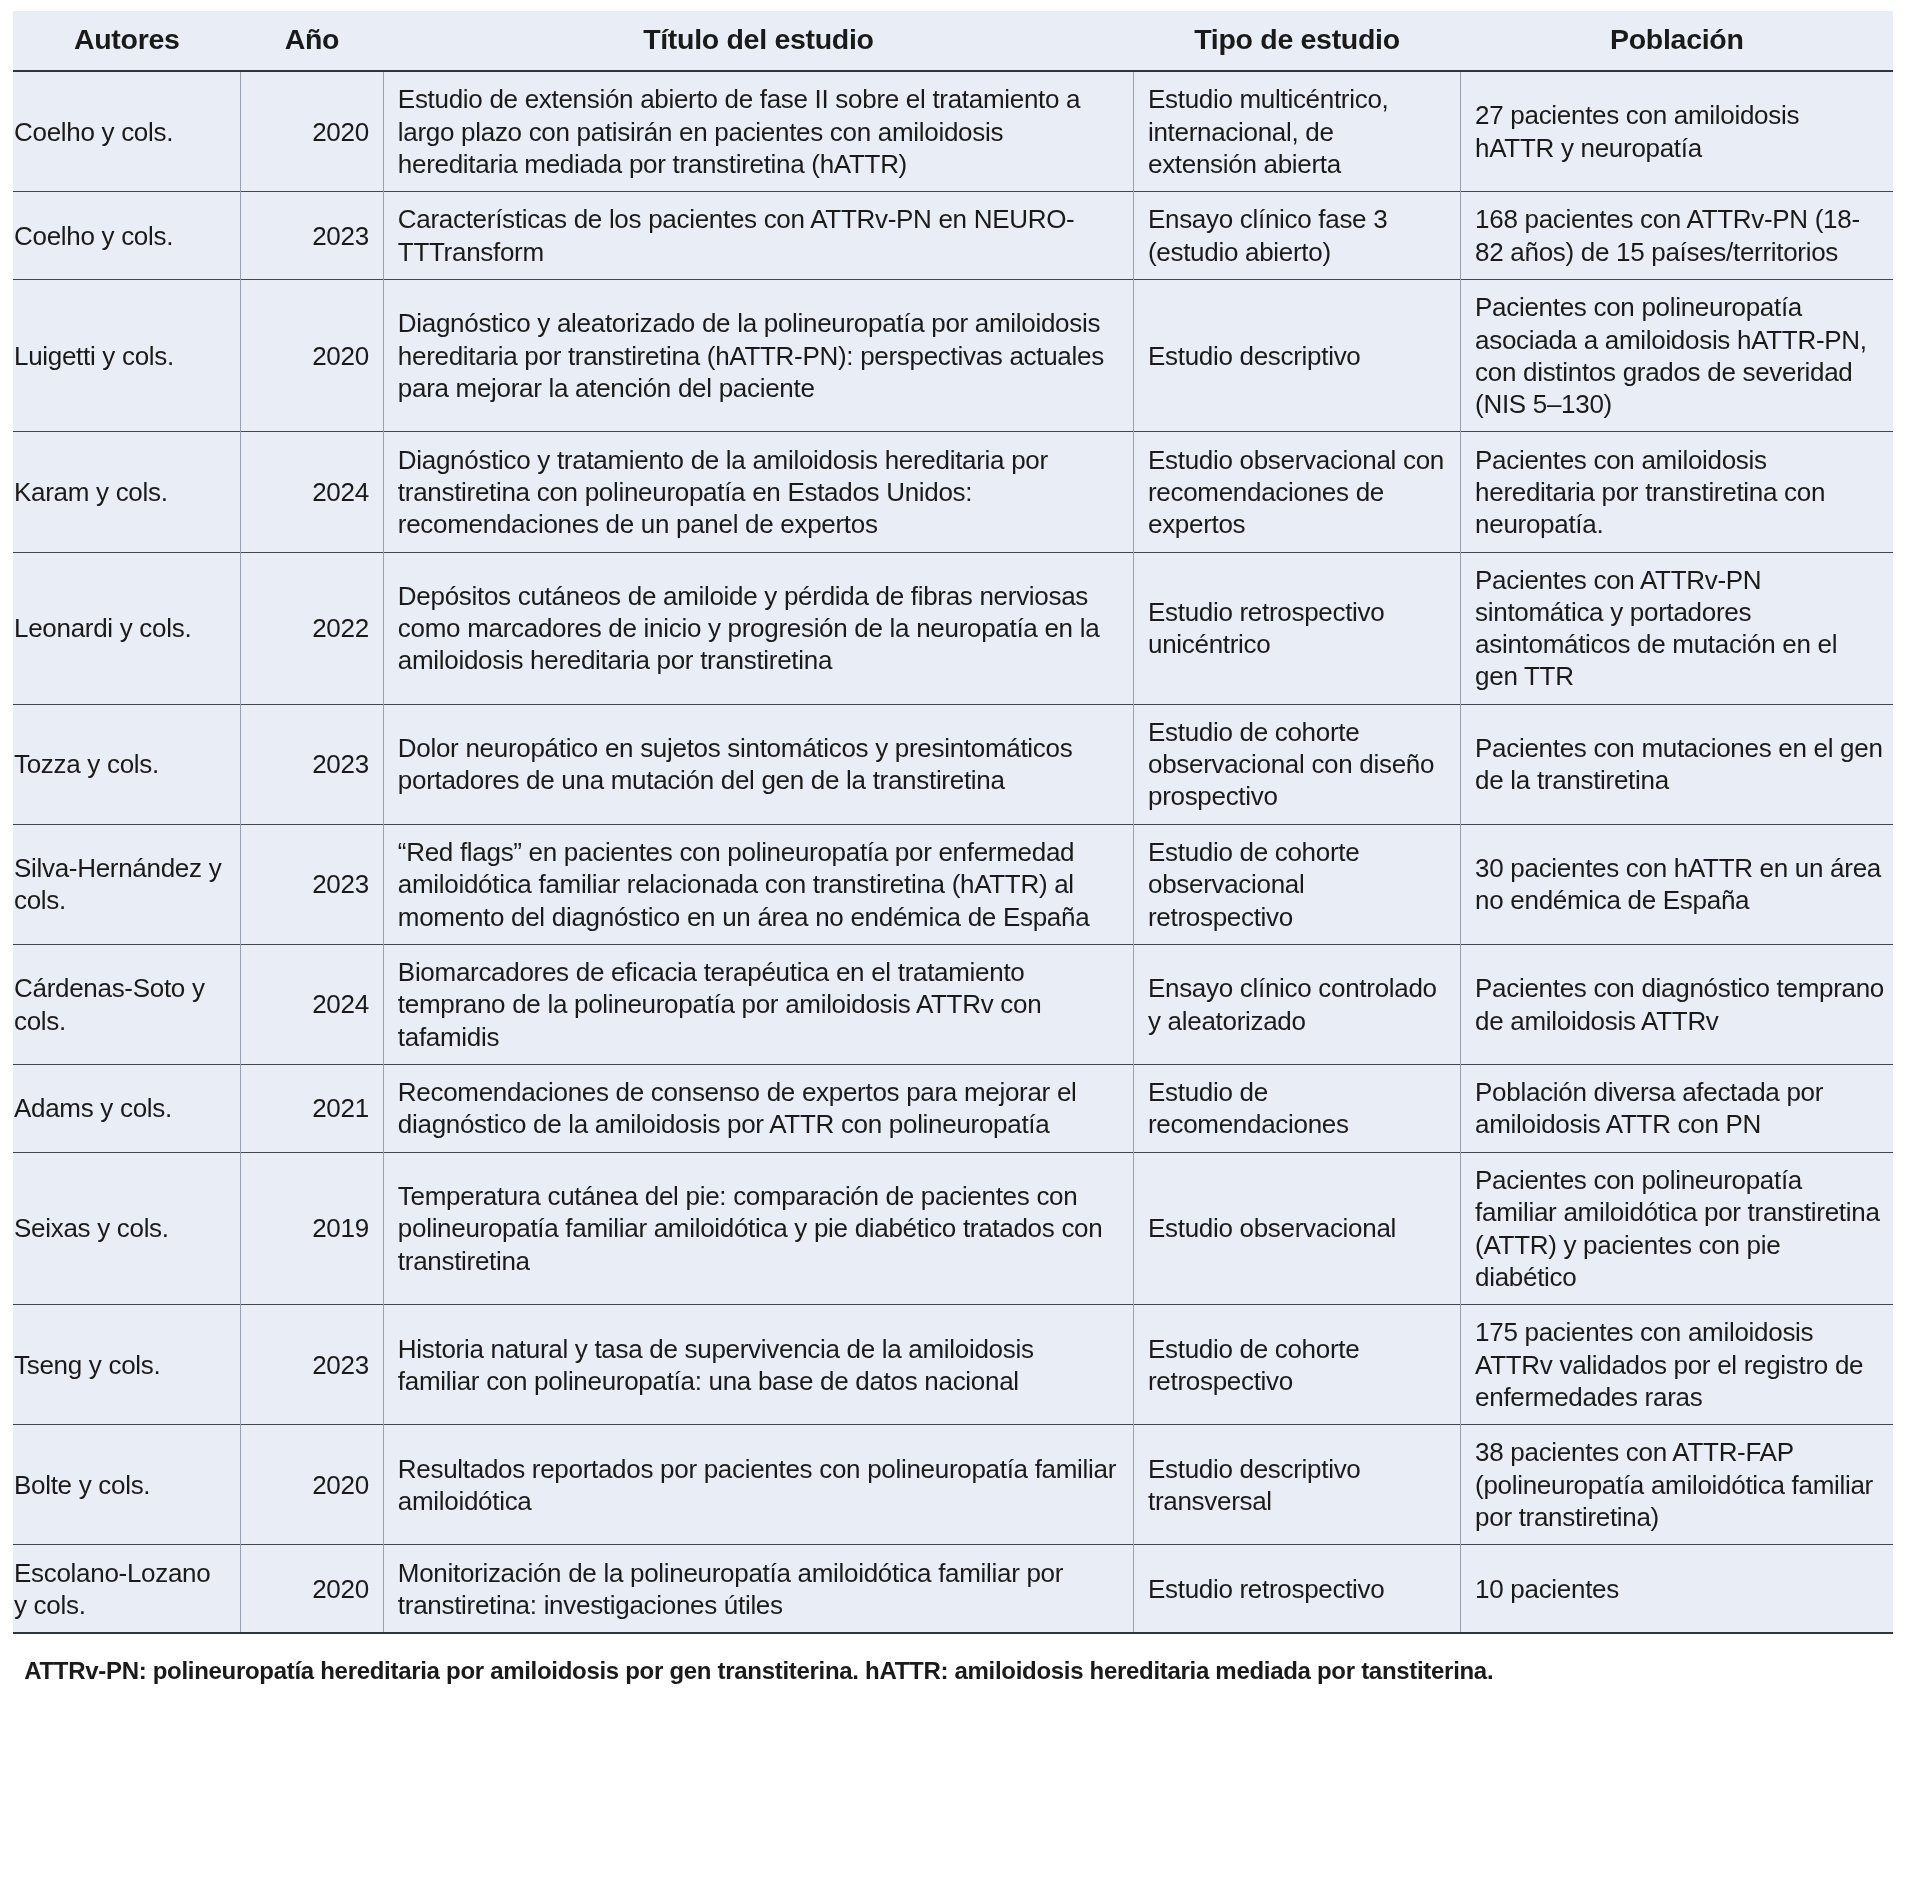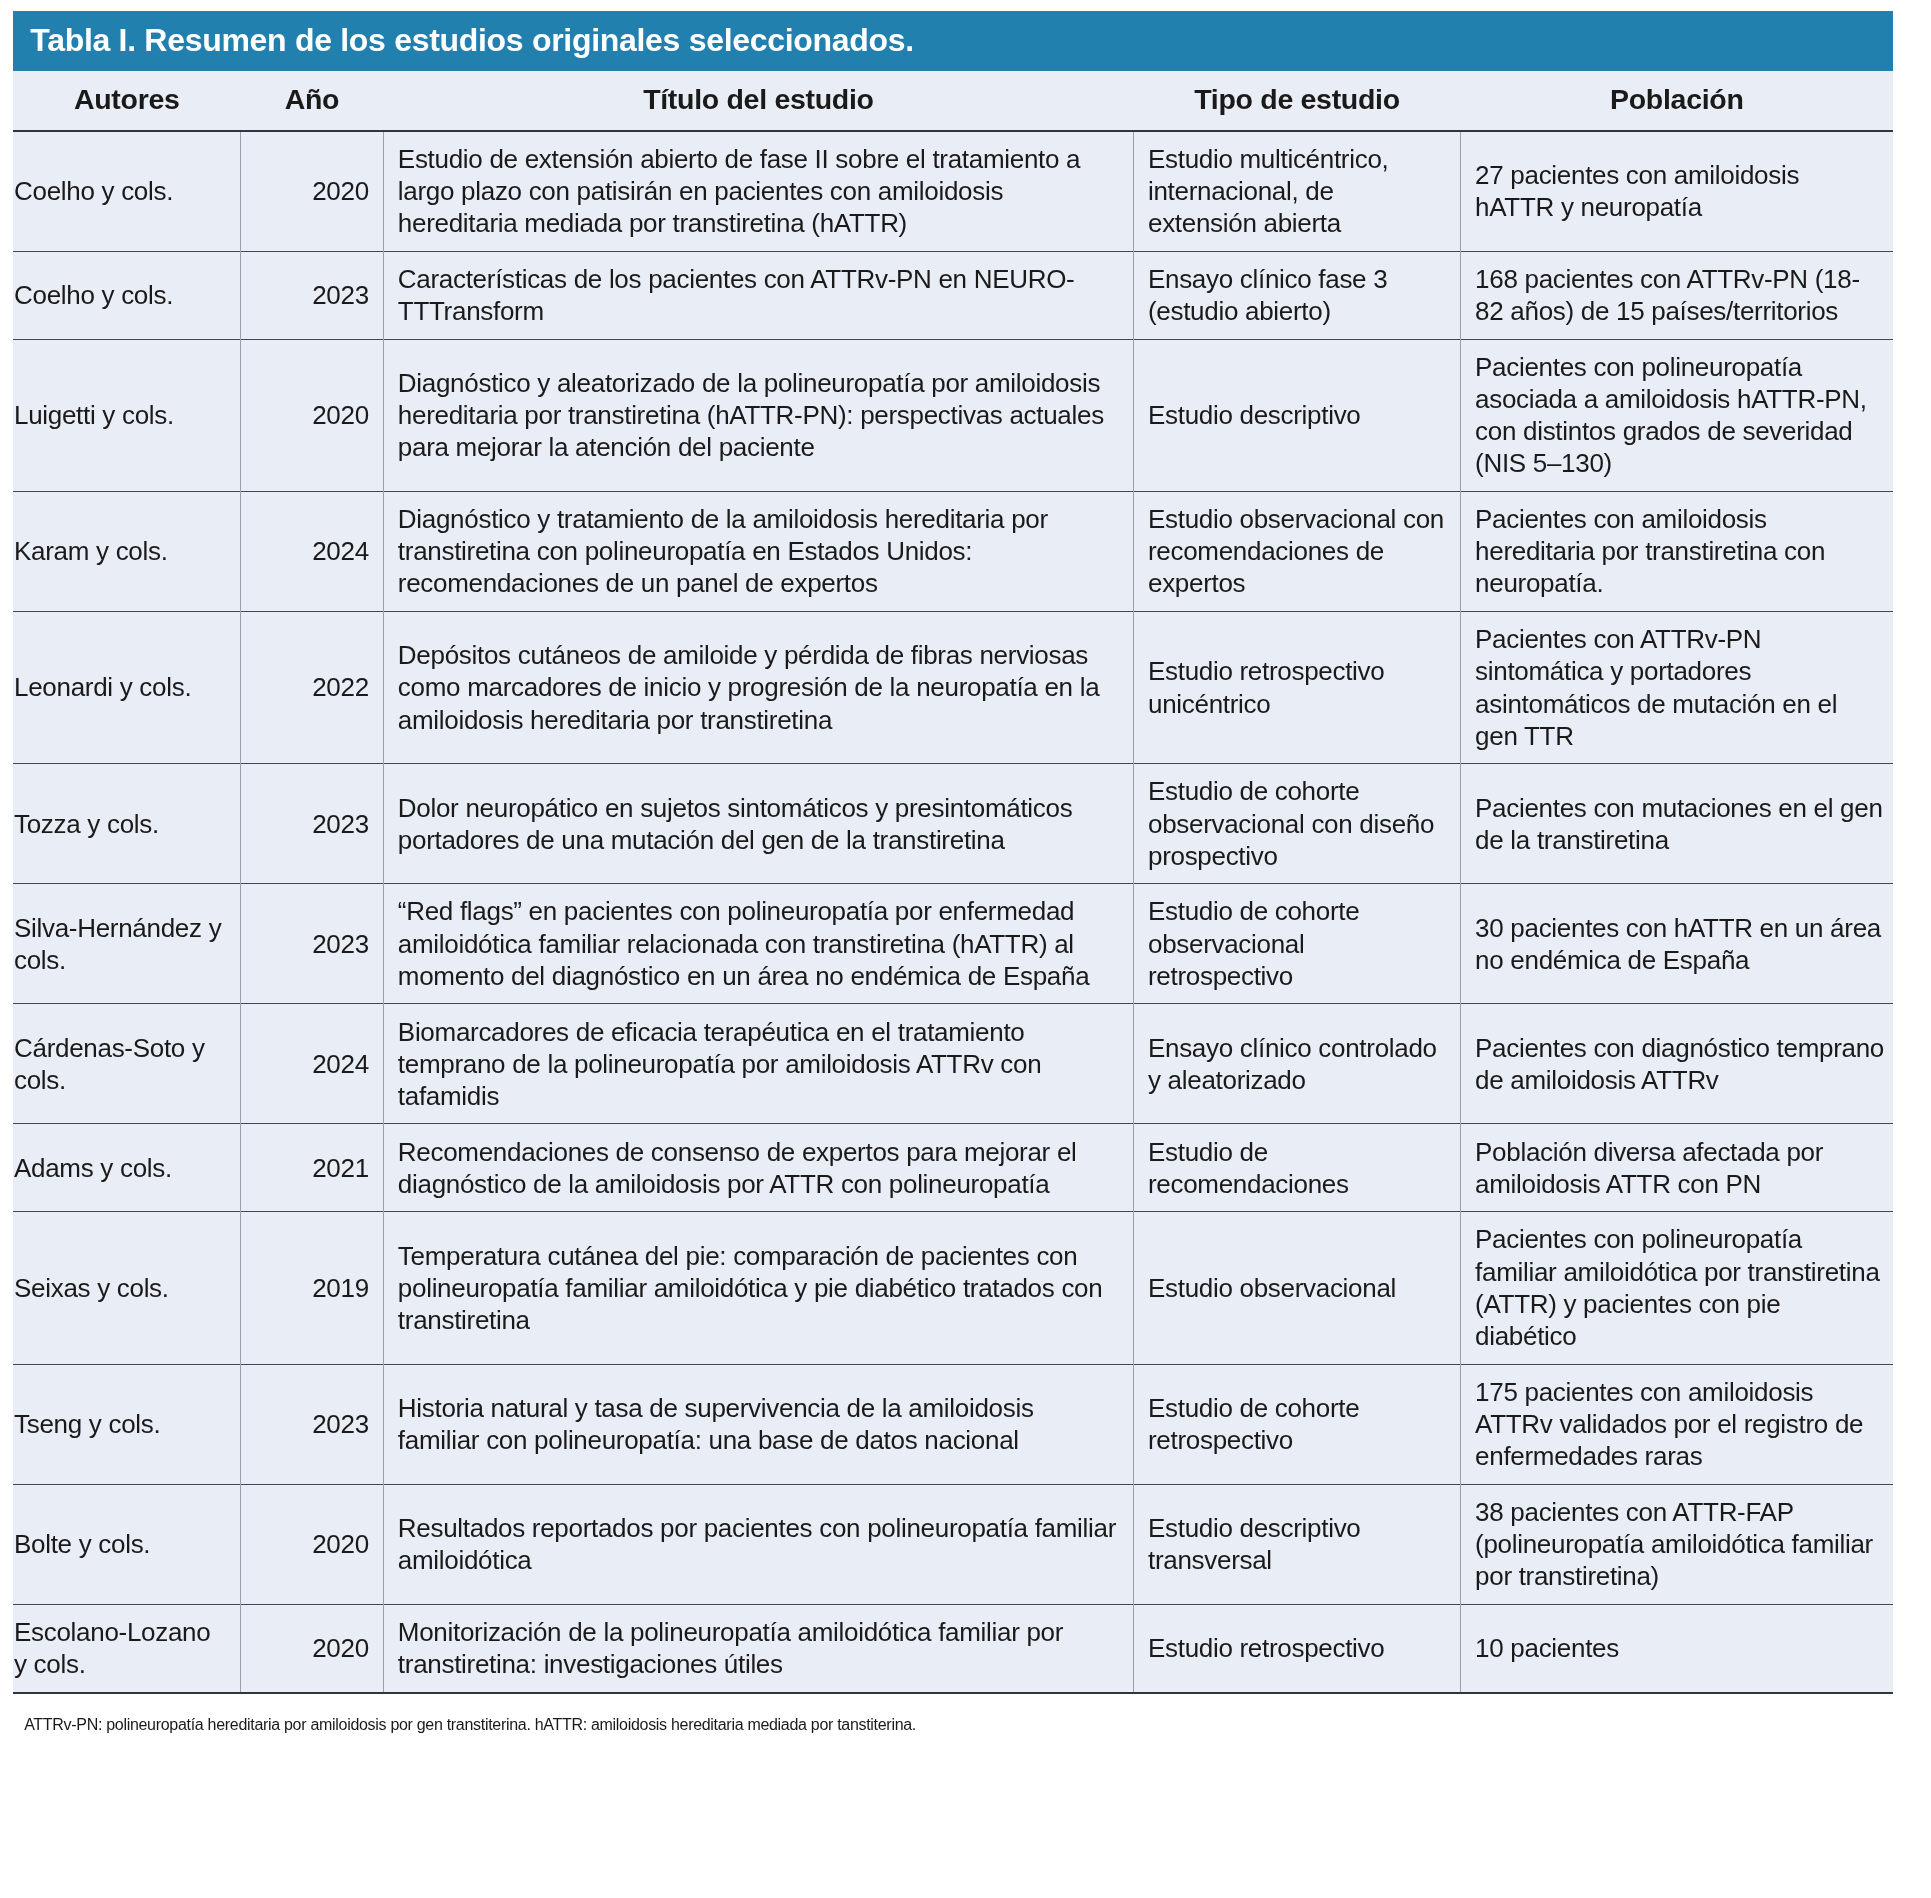--- a/index.html
+++ b/index.html
@@ -60,33 +60,31 @@
     word-wrap:break-word;
   }
   tbody tr + tr td{border-top:1.7px solid var(--hline);}
   tbody td + td{border-left:1.3px solid var(--vline);}
   tbody tr:last-child td{border-bottom:2.6px solid var(--hline-strong);}
   td.col-ano{text-align:right;}
   td.col-autores{padding-left:1px;}
   td.col-poblacion{padding-right:8.6px;}
   .footnote{
     margin:22.5px 0 0 11.2px;
-    font-size:16px;
+    font-size:24px;
     letter-spacing:-0.3px;
     color:var(--text);
     padding-bottom:26px;
+    font-weight:bold;
   }
 </style>
 </head>
 <body>
 
 <div class="page">
-  <div class="title-bar">
-    <span>Tabla I. Resumen de los estudios originales seleccionados.</span>
-  </div>
 
   <table class="studies">
     <colgroup>
       <col class="c-autores">
       <col class="c-ano">
       <col class="c-titulo">
       <col class="c-tipo">
       <col class="c-poblacion">
     </colgroup>
     <thead>

